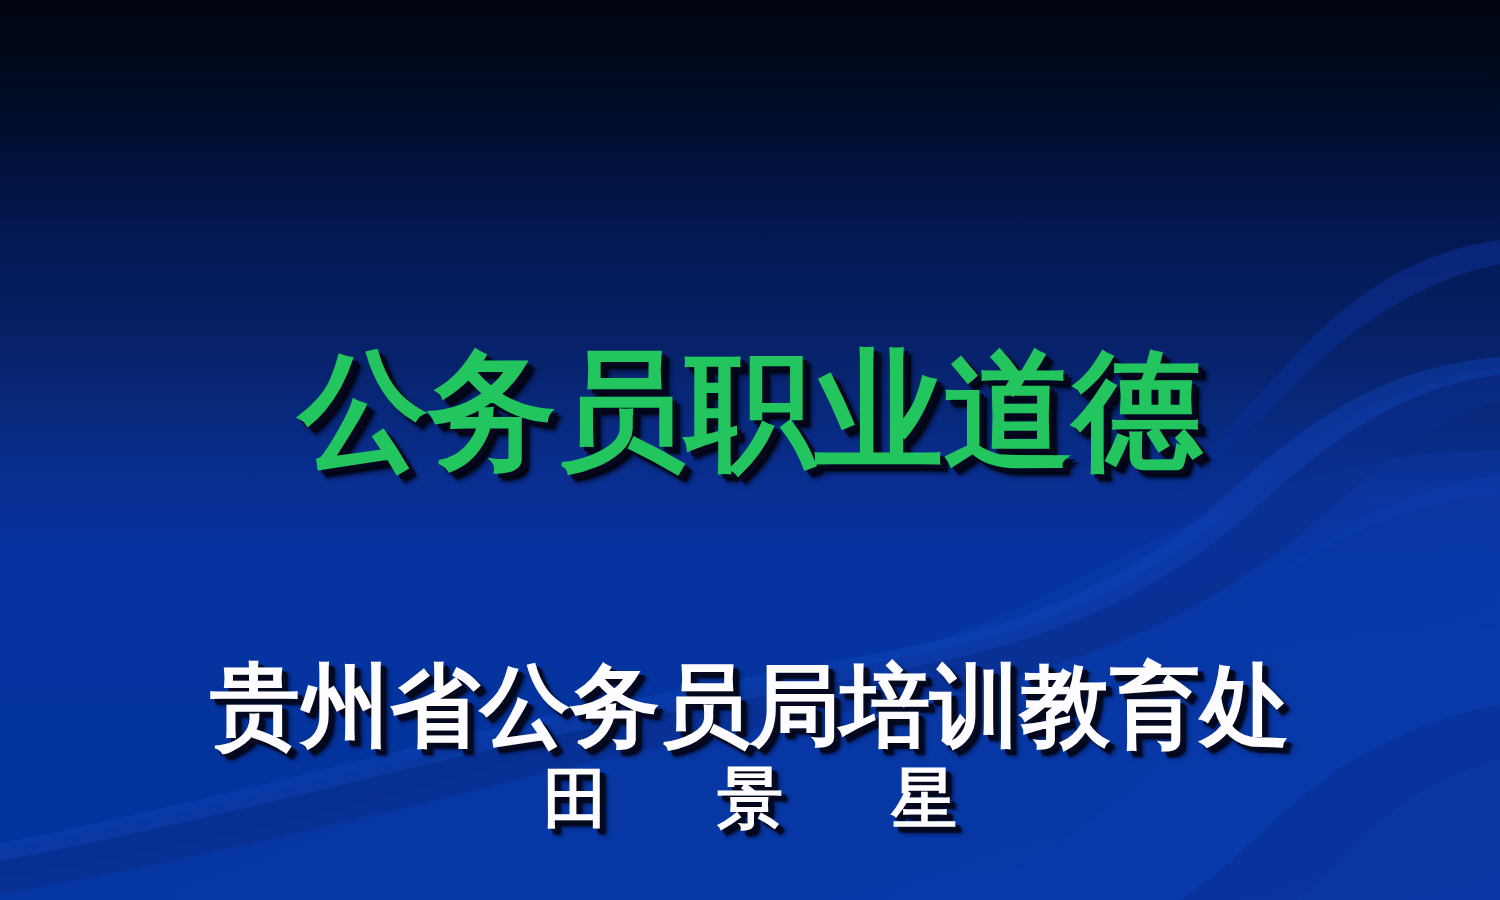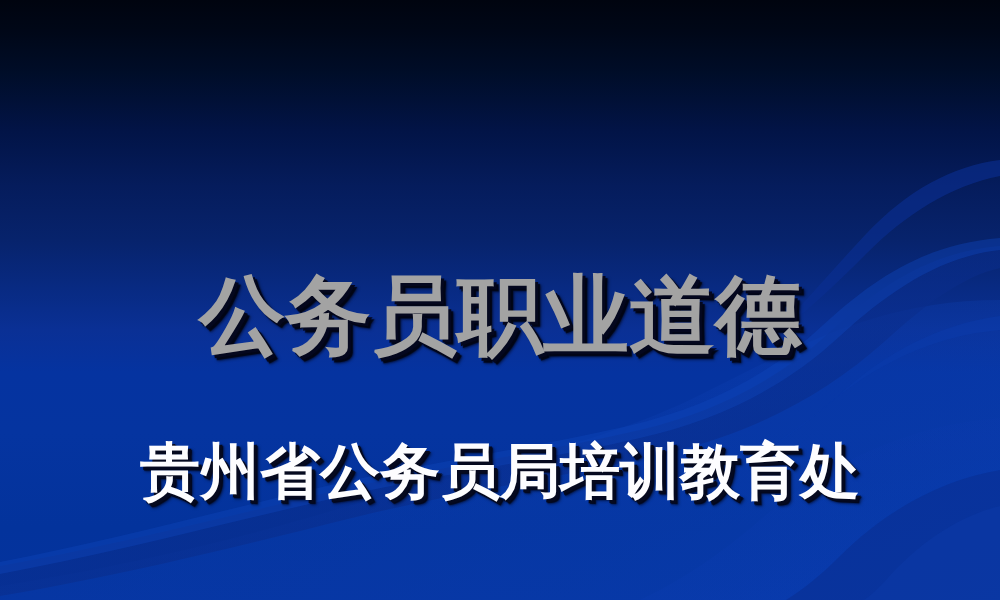--- a/index.html
+++ b/index.html
@@ -62,27 +62,26 @@
   .title {
     position: absolute;
     left: 0;
     right: 0;
     top: 228px;
     font-family: "DejaVu Sans", "Liberation Sans", sans-serif;
     font-weight: bold;
     font-size: 86px;
     line-height: 1.08;
     letter-spacing: 0px;
-    color: #a3a3a3;
+    color: #22c55e;
     text-shadow:
         3px 3px 0 #04071e,
         5px 5px 1px rgba(2,4,16,0.92),
         6px 6px 3px rgba(0,2,12,0.55);
     white-space: nowrap;
-    margin-top: 41px;
   }
 
   .subtitle {
     position: absolute;
     left: 0;
     right: 0;
     top: 438px;
     font-family: "DejaVu Serif", "Liberation Serif", serif;
     font-weight: bold;
     font-size: 60px;
@@ -195,15 +194,16 @@
                  C 886,352 940,324 1000,316 Z" fill="#0c3cac" opacity="0.45"></path>
       </g>
     </svg>
   </div>
 
   <div class="content">
     <div class="title">公务员职业道德</div>
 
     <div class="subtitle">贵州省公务员局培训教育处</div>
 
+    <div class="author">田　景　星</div>
   </div>
 
 </div>
 
 </body></html>

